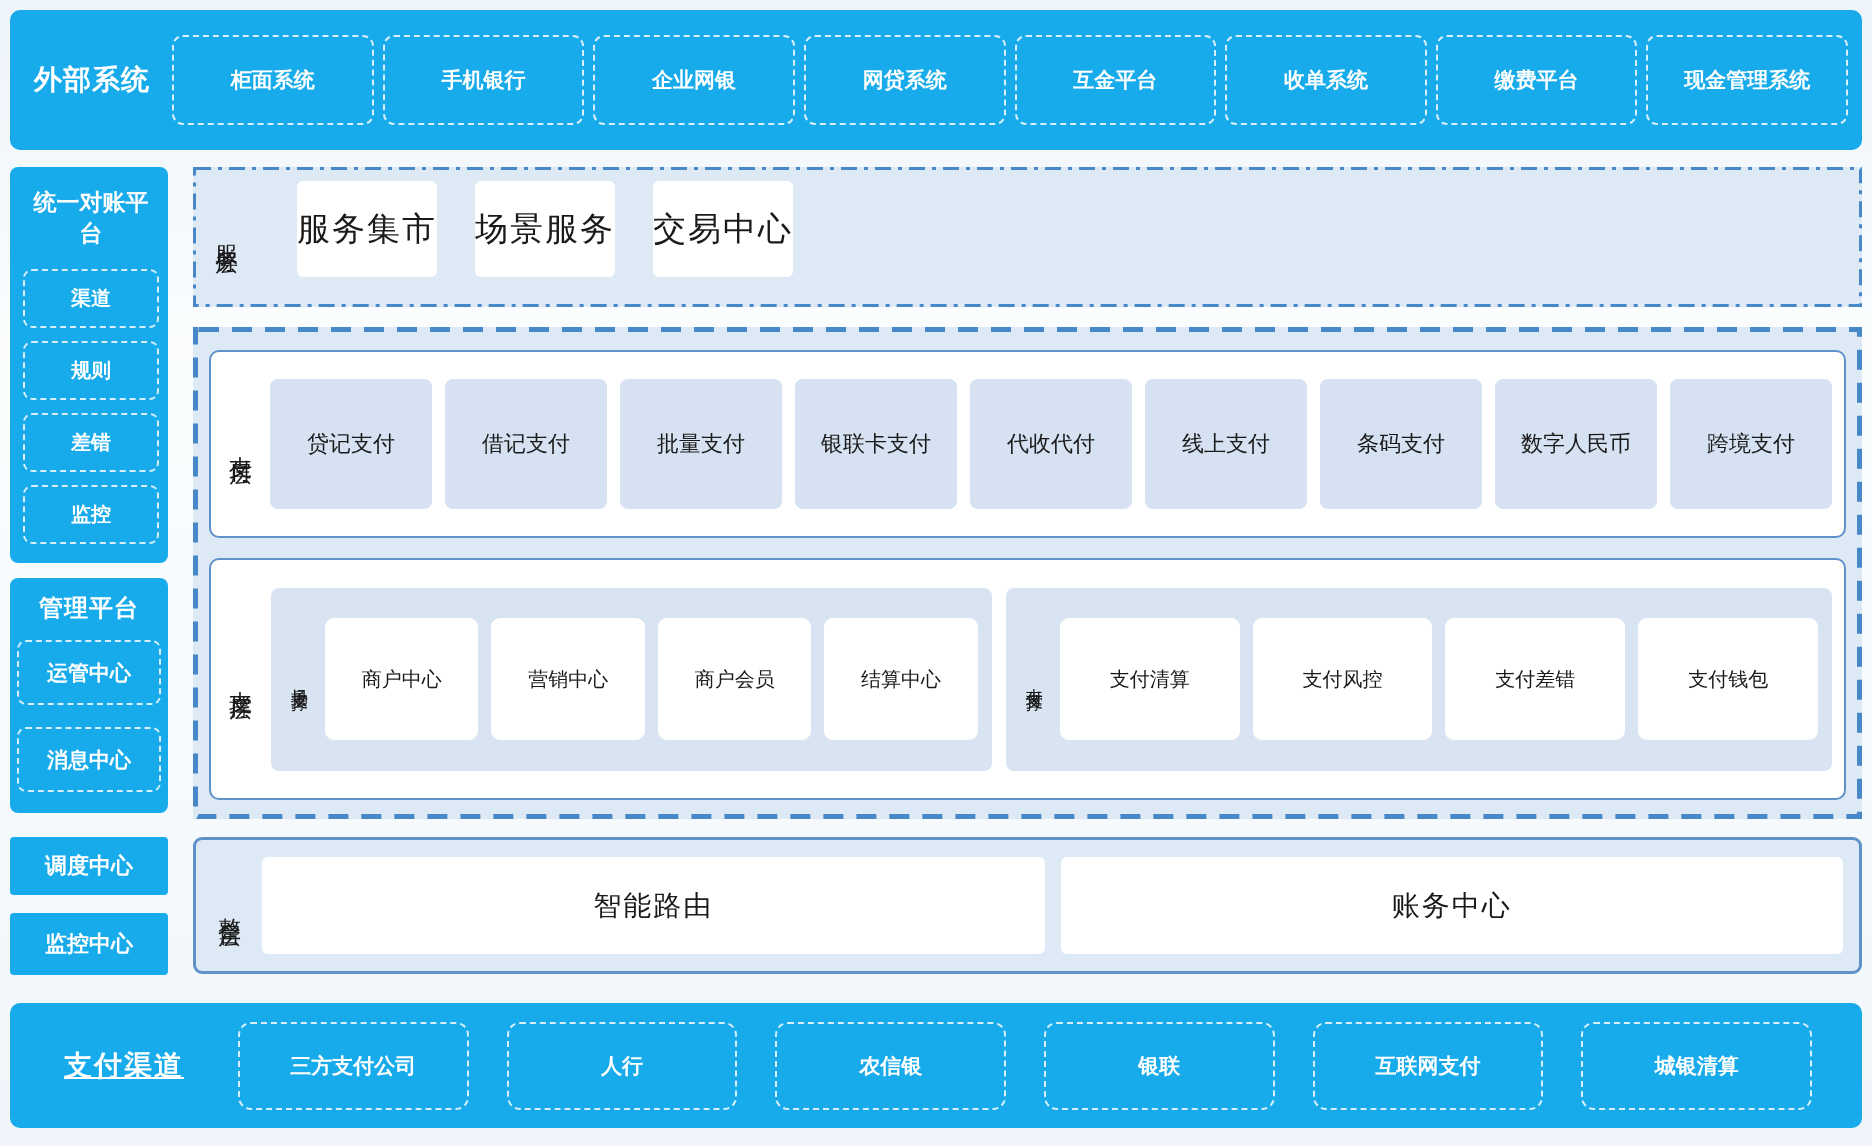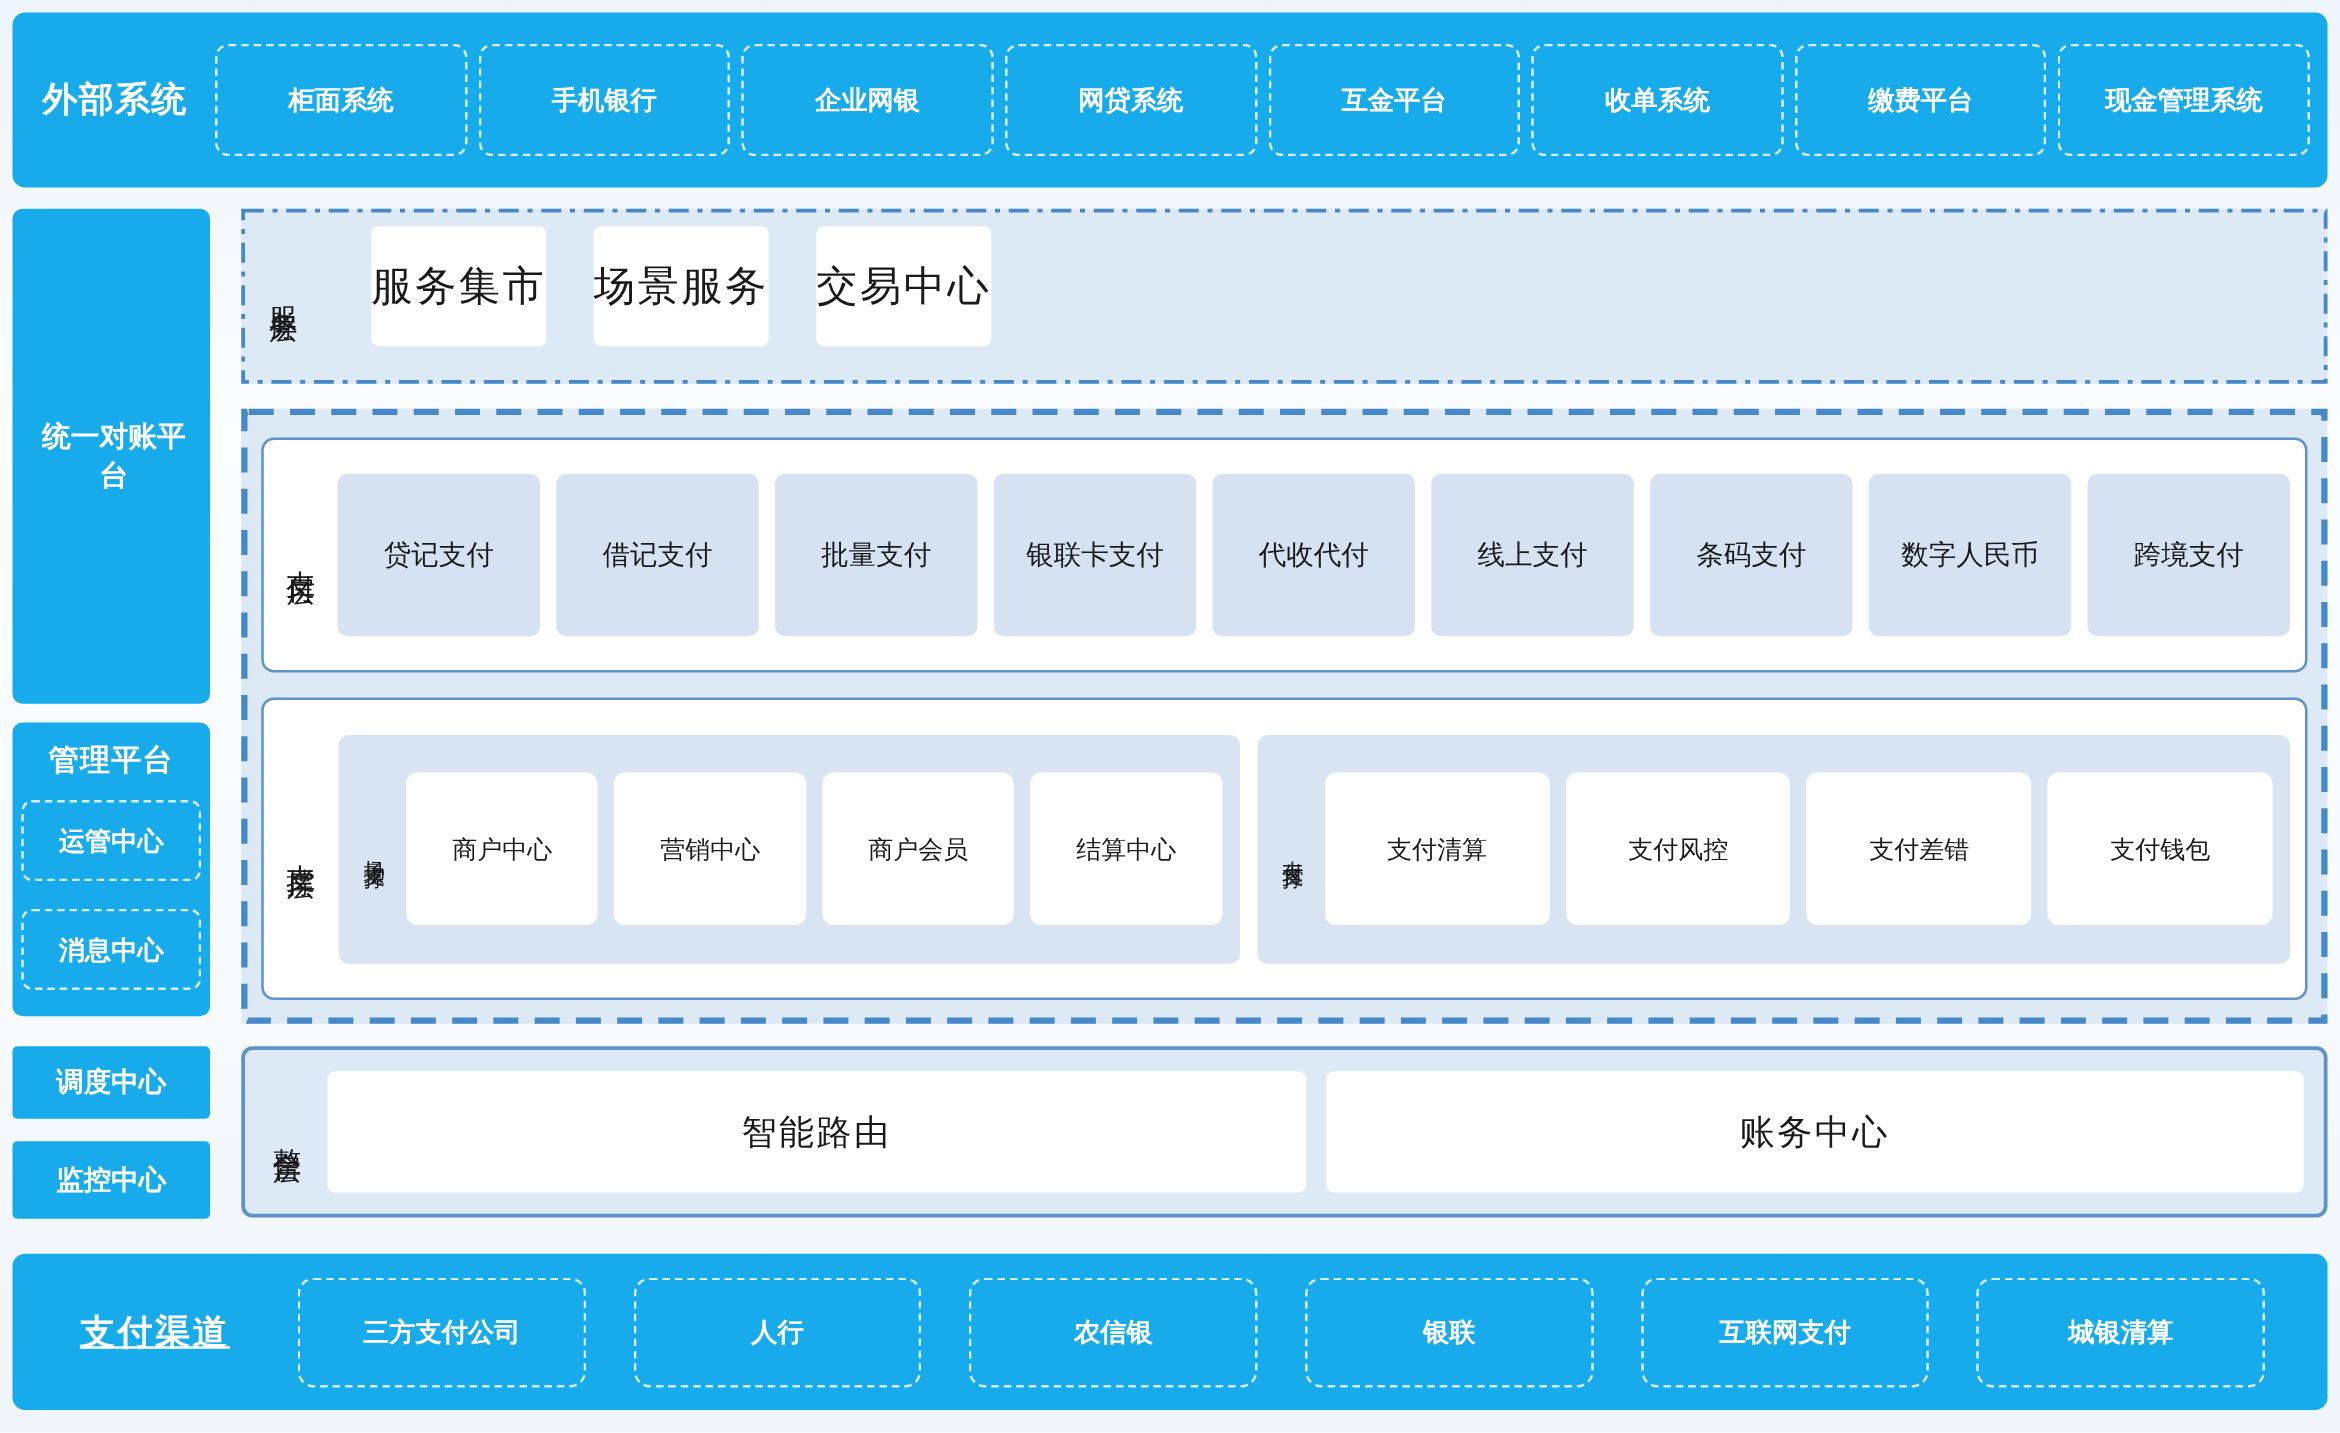--- a/index.html
+++ b/index.html
@@ -50,21 +50,21 @@
   
   .middle{display:flex;margin-top:17px;height:808px;}
   .left-col{width:158px;flex:none;display:flex;flex-direction:column;}
   .main-col{flex:1;margin-left:25px;display:flex;flex-direction:column;}
 
   
   .blue-panel{
     background:var(--blue);border-radius:8px;color:#fff;
     display:flex;flex-direction:column;align-items:stretch;
   }
-  .panel-recon{height:396px;padding:20px 9px 0 13px;justify-content:center;}
+  .panel-recon{height:396px;padding:20px 9px 0 13px;}
   .panel-mgmt{height:235px;margin-top:15px;padding:14px 7px 0 7px;}
   .panel-title{font-weight:bold;text-align:center;flex:none;}
   .panel-recon .panel-title{font-size:23px;margin-bottom:20px;letter-spacing:0px;}
   .panel-mgmt .panel-title{font-size:24px;margin-bottom:16px;letter-spacing:1px;}
   .panel-items{display:flex;flex-direction:column;}
   .panel-recon .panel-items{gap:13px;}
   .panel-mgmt .panel-items{gap:22px;}
   .blue-panel .dash-box{border-radius:9px;}
   .panel-recon .dash-box{height:59px;font-size:20px;}
   .panel-mgmt .dash-box{height:65px;font-size:21px;}
@@ -145,20 +145,27 @@
         <div class="dash-box">缴费平台</div>
         <div class="dash-box">现金管理系统</div>
       </div>
   </div>
 
   <div class="middle">
 
     <div class="left-col">
       <div class="blue-panel panel-recon">
         <div class="panel-title">统一对账平台</div>
+        <div class="panel-items">
+
+        <div class="dash-box">渠道</div>
+            <div class="dash-box">规则</div>
+            <div class="dash-box">差错</div>
+            <div class="dash-box">监控</div>
+          </div>
       </div>
       <div class="blue-panel panel-mgmt">
         <div class="panel-title">管理平台</div>
         <div class="panel-items">
 
         <div class="dash-box">运管中心</div>
             <div class="dash-box">消息中心</div>
           </div>
       </div>
       <div class="solo-box solo-1">调度中心</div>

